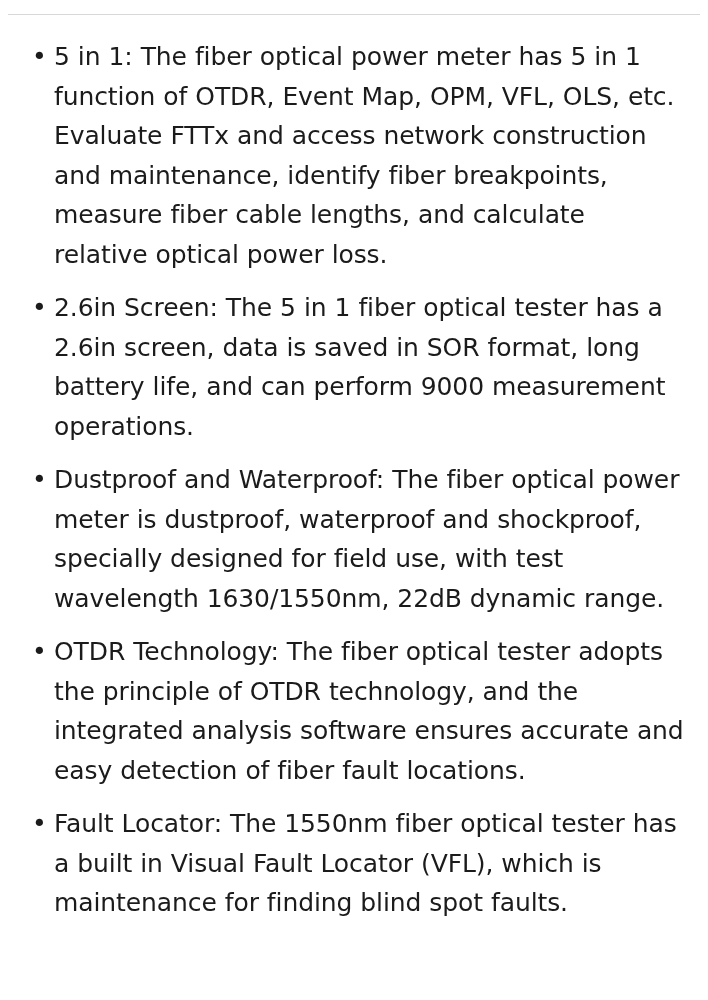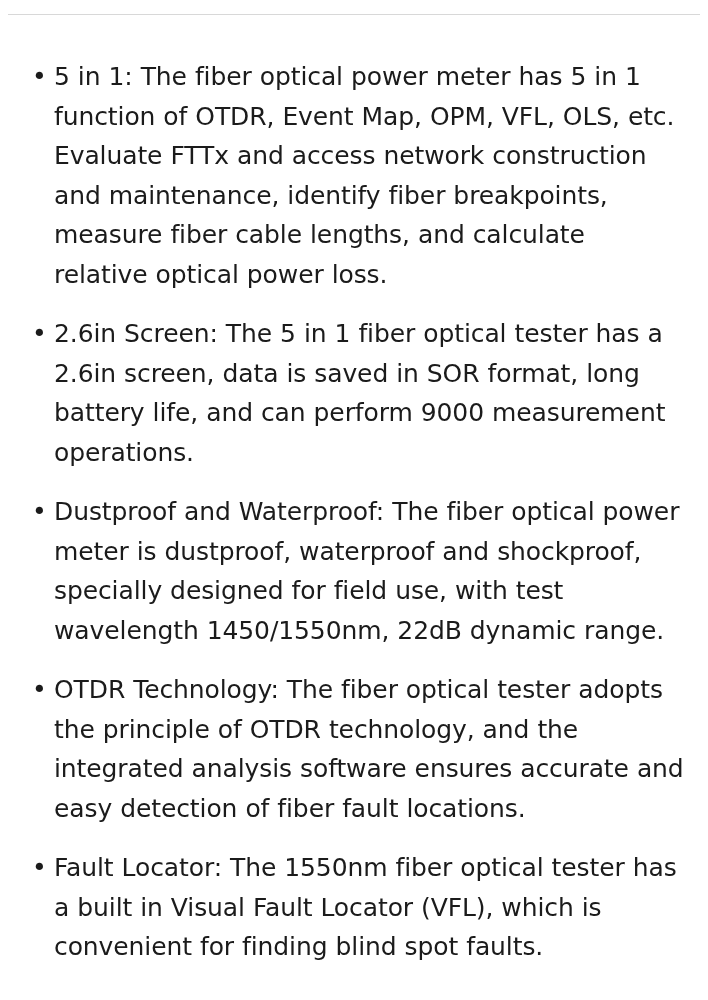--- a/index.html
+++ b/index.html
@@ -48,43 +48,42 @@
     position: absolute;
     left: 10px;
     top: 0;
     width: 14px;
     font-size: 25px;
     line-height: 1.58;
     color: #1b1b1b;
   }
   .feature-text {
     display: block;
-    margin-top: 20px;
   }
 </style>
 </head>
 <body>
 
 <div class="page">
   <div class="top-rule"></div>
   <ul class="feature-list">
     <li class="feature-item">
       <span class="bullet">•</span>
       <span class="feature-text">5 in 1: The fiber optical power meter has 5 in 1 function of OTDR, Event Map, OPM, VFL, OLS, etc. Evaluate FTTx and access network construction and maintenance, identify fiber breakpoints, measure fiber cable lengths, and calculate relative optical power loss.</span>
     </li>
     <li class="feature-item">
       <span class="bullet">•</span>
       <span class="feature-text">2.6in Screen: The 5 in 1 fiber optical tester has a 2.6in screen, data is saved in SOR format, long battery life, and can perform 9000 measurement operations.</span>
     </li>
     <li class="feature-item">
       <span class="bullet">•</span>
-      <span class="feature-text">Dustproof and Waterproof: The fiber optical power meter is dustproof, waterproof and shockproof, specially designed for field use, with test wavelength 1450/1550nm, 22dB dynamic range.</span>
+      <span class="feature-text">Dustproof and Waterproof: The fiber optical power meter is dustproof, waterproof and shockproof, specially designed for field use, with test wavelength 1630/1550nm, 22dB dynamic range.</span>
     </li>
     <li class="feature-item">
       <span class="bullet">•</span>
       <span class="feature-text">OTDR Technology: The fiber optical tester adopts the principle of OTDR technology, and the integrated analysis software ensures accurate and easy detection of fiber fault locations.</span>
     </li>
     <li class="feature-item">
       <span class="bullet">•</span>
-      <span class="feature-text">Fault Locator: The 1550nm fiber optical tester has a built in Visual Fault Locator (VFL), which is convenient for finding blind spot faults.</span>
+      <span class="feature-text">Fault Locator: The 1550nm fiber optical tester has a built in Visual Fault Locator (VFL), which is maintenance for finding blind spot faults.</span>
     </li>
   </ul>
 </div>
 
 </body></html>

